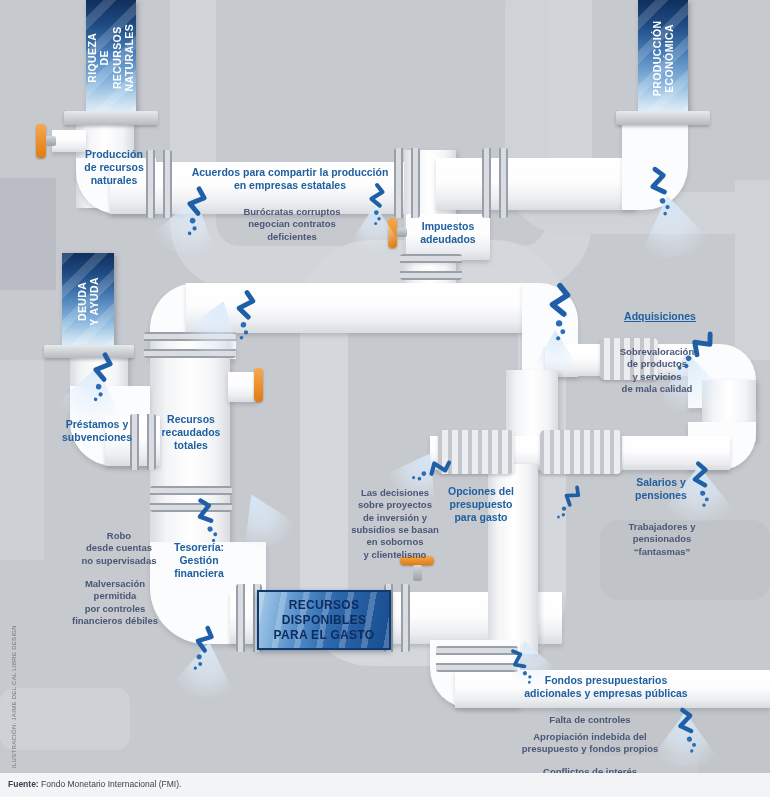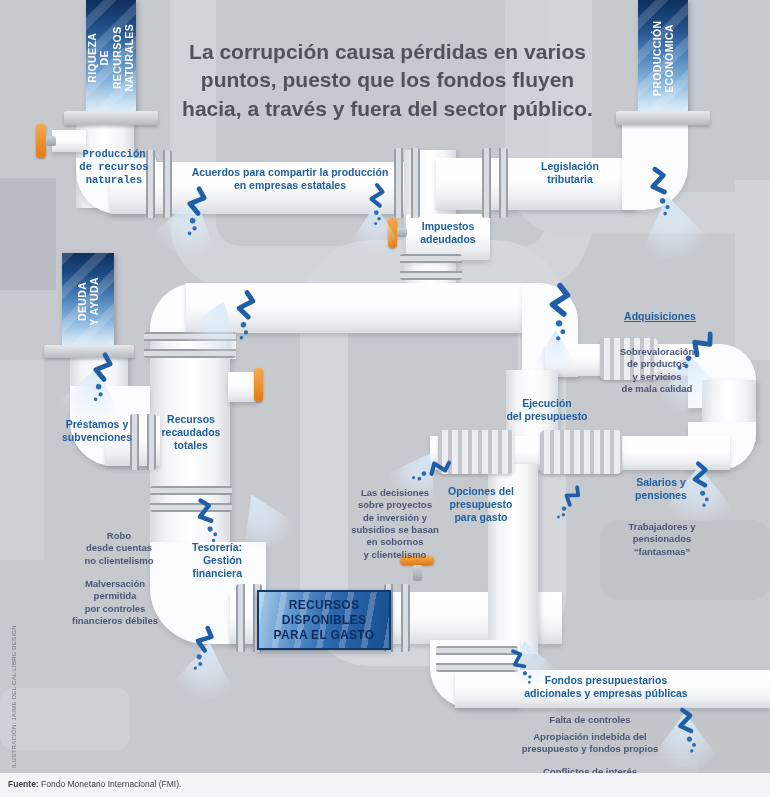--- a/index.html
+++ b/index.html
@@ -206,59 +206,55 @@
   <svg class="crack" viewBox="0 0 32 62" style="left:676px;top:706px;width:24px;height:50px;transform:rotate(-15deg);">
       <use href="#crack"></use>
     </svg>
 
   <div class="abs banner" style="left:257px;top:590px;width:130px;height:56px;">
     <span class="banner-text">RECURSOS
 DISPONIBLES
 PARA EL GASTO</span>
   </div>
 
-  <div class="abs title" style="left:150px;top:38px;width:475px;">La corrupción causa pérdidas en varios
-puntos, puesto que los fondos fluyen
-hacia, a través y fuera del sector público.</div>
-
-  <div class="abs lbl" style="left:68px;top:148px;width:92px;font-family:Liberation Mono, monospace;">Producción
+
+  <div class="abs lbl" style="left:68px;top:148px;width:92px;">Producción
 de recursos
 naturales</div>
   <div class="abs lbl" style="left:178px;top:166px;width:224px;text-align:center;">Acuerdos para compartir la producción
 en empresas estatales</div>
-  <div class="abs lbl" style="left:518px;top:160px;width:104px;">Legislación
-tributaria</div>
   <div class="abs lbl" style="left:408px;top:220px;width:80px;">Impuestos
 adeudados</div>
   <div class="abs lbl" style="left:606px;top:310px;width:108px;text-decoration:underline;">Adquisiciones</div>
   <div class="abs lbl" style="left:146px;top:413px;width:90px;">Recursos
 recaudados
 totales</div>
   <div class="abs lbl" style="left:46px;top:418px;width:102px;">Préstamos y
 subvenciones</div>
-  <div class="abs lbl" style="left:494px;top:397px;width:106px;">Ejecución
-del presupuesto</div>
   <div class="abs lbl" style="left:434px;top:485px;width:94px;">Opciones del
 presupuesto
 para gasto</div>
   <div class="abs lbl" style="left:616px;top:476px;width:90px;">Salarios y
 pensiones</div>
-  <div class="abs lbl" style="left:156px;top:541px;width:86px;text-align:right;">Tesorería:
+  <div class="abs lbl" style="left:156px;top:541px;width:86px;">Tesorería:
 Gestión
 financiera</div>
   <div class="abs lbl" style="left:500px;top:674px;width:212px;">Fondos presupuestarios
 adicionales y empresas públicas</div>
 
+  <div class="abs cap" style="left:224px;top:206px;width:136px;">Burócratas corruptos
+negocian contratos
+deficientes</div>
   <div class="abs cap" style="left:606px;top:346px;width:102px;">Sobrevaloración
 de productos
 y servicios
 de mala calidad</div>
   <div class="abs cap" style="left:60px;top:530px;width:118px;">Robo
 desde cuentas
-no clientelismo</div>
+no supervisadas</div>
   <div class="abs cap" style="left:53px;top:578px;width:124px;">Malversación
 permitida
 por controles
 financieros débiles</div>
   <div class="abs cap" style="left:341px;top:487px;width:108px;">Las decisiones
 sobre proyectos
 de inversión y
 subsidios se basan
 en sobornos
 y clientelismo</div>

